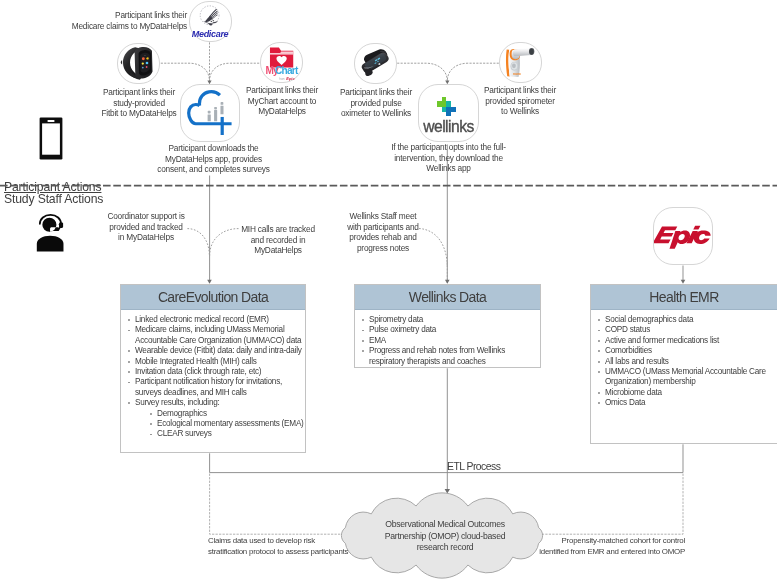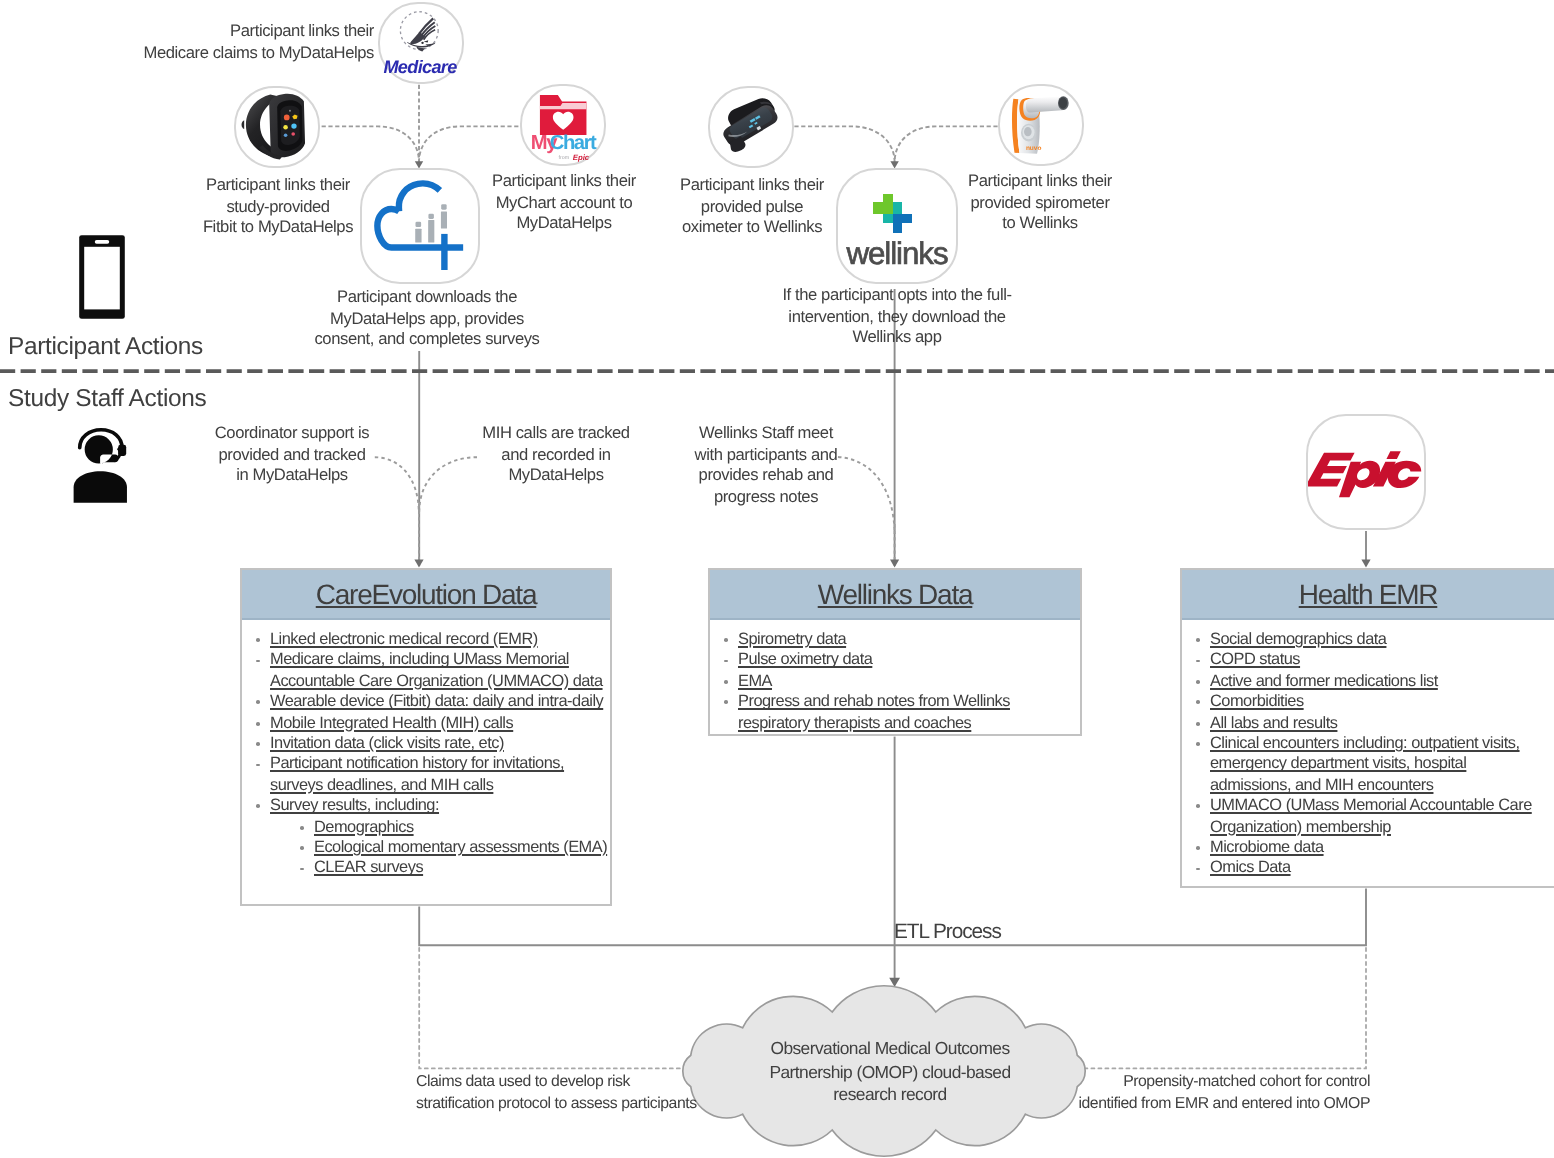--- a/index.html
+++ b/index.html
@@ -1,21 +1,21 @@
 <!DOCTYPE html>
 <html><head>
 <meta charset="utf-8">
 <style>  html,body{margin:0;padding:0;}
   body{width:777px;height:579px;background:#fff;font-family:"Liberation Sans",sans-serif;color:#404040;overflow:hidden;}
   .stage{position:absolute;left:0;top:0;width:777px;height:579px;}
   .node{position:absolute;background:#fff;border:1px solid #d6d6d6;border-radius:20px;box-sizing:border-box;display:flex;align-items:center;justify-content:center;}
   .node svg{display:block;}
   .cap{position:absolute;white-space:pre-line;font-size:8.3px;line-height:10.7px;letter-spacing:-0.2px;text-align:center;color:#404040;}
   .seclabel{position:absolute;font-size:12.2px;letter-spacing:-0.15px;color:#404040;white-space:nowrap;}
-  .dbox{position:absolute;border:1px solid #c2c2c2;background:#fff;box-sizing:border-box;text-decoration:underline;}
+  .dbox{position:absolute;border:1px solid #c2c2c2;background:#fff;box-sizing:border-box;}
   .dhdr{background:#afc4d5;border-bottom:1px solid #9eb4c6;text-align:center;font-size:14px;letter-spacing:-0.62px;color:#3f3f3f;height:24px;line-height:24px;}
   .dlist{margin:0;padding:5px 1px 4px 5.5px;list-style:none;}
   .dlist li{font-size:8.2px;line-height:10.4px;letter-spacing:-0.25px;position:relative;padding-left:8.5px;}
   .dlist li:before{content:"";position:absolute;left:1.5px;top:4.2px;width:1.8px;height:1.8px;background:#8a8a8a;border-radius:50%;}
   .dlist li.l1{margin-left:22px;}
   .dlist li.l1:before{left:1.5px;}
   .svgl{position:absolute;left:0;top:0;width:777px;height:579px;}
   .cloudtxt{position:absolute;white-space:pre-line;text-align:center;font-size:8.7px;line-height:11.5px;letter-spacing:-0.28px;}
   .note{position:absolute;white-space:pre-line;font-size:7.9px;line-height:10.8px;letter-spacing:-0.22px;}
   .etl{position:absolute;font-size:10.4px;letter-spacing:-0.52px;}
@@ -257,43 +257,43 @@
 oximeter to Wellinks</div>
 <div class="cap" style="left:482px;top:85px;width:76px;">Participant links their
 provided spirometer
 to Wellinks</div>
 <div class="cap" style="left:153px;top:143px;width:121px;">Participant downloads the
 MyDataHelps app, provides
 consent, and completes surveys</div>
 <div class="cap" style="left:387px;top:142px;width:123px;">If the participant opts into the full-
 intervention, they download the
 Wellinks app</div>
-<div class="seclabel" style="left:4px;top:166px;">Participant Actions</div>
+<div class="seclabel" style="left:4px;top:180px;text-decoration:underline;">Participant Actions</div>
 <div class="seclabel" style="left:4px;top:192px;">Study Staff Actions</div>
 <svg class="svgl" viewBox="0 0 777 579">
       <line x1="0" y1="185.6" x2="777" y2="185.6" stroke="#5a5a5a" stroke-width="1.9" stroke-dasharray="7.6 2.7"></line>
     </svg>
 <div class="cap" style="left:98px;top:211px;width:96px;">Coordinator support is
 provided and tracked
 in MyDataHelps</div>
-<div class="cap" style="left:228px;top:211px;width:100px;">MIH calls are tracked
+<div class="cap" style="left:228px;top:224px;width:100px;">MIH calls are tracked
 and recorded in
 MyDataHelps</div>
 <div class="cap" style="left:339px;top:211px;width:88px;">Wellinks Staff meet
 with participants and
 provides rehab and
 progress notes</div>
 <div class="dbox" style="left:120px;top:284px;width:186px;height:169px;">
   <div class="dhdr">CareEvolution Data</div>
   <ul class="dlist">
     <li>Linked electronic medical record (EMR)</li>
     <li>Medicare claims, including UMass Memorial Accountable Care Organization (UMMACO) data</li>
     <li>Wearable device (Fitbit) data: daily and intra-daily</li>
     <li>Mobile Integrated Health (MIH) calls</li>
-    <li>Invitation data (click visits rate, etc)</li>
+    <li>Invitation data (click through rate, etc)</li>
     <li>Participant notification history for invitations, surveys deadlines, and MIH calls</li>
     <li>Survey results, including:</li>
     <li class="l1">Demographics</li>
     <li class="l1">Ecological momentary assessments (EMA)</li>
     <li class="l1">CLEAR surveys</li>
   </ul>
 </div>
 <div class="dbox" style="left:354px;top:284px;width:187px;height:84px;">
   <div class="dhdr">Wellinks Data</div>
   <ul class="dlist">
@@ -304,21 +304,20 @@
   </ul>
 </div>
 <div class="dbox" style="left:590px;top:284px;width:188px;height:160px;">
   <div class="dhdr">Health EMR</div>
   <ul class="dlist" style="padding-right:6px">
     <li>Social demographics data</li>
     <li>COPD status</li>
     <li>Active and former medications list</li>
     <li>Comorbidities</li>
     <li>All labs and results</li>
-    <li>Clinical encounters including: outpatient visits, emergency department visits, hospital admissions, and MIH encounters</li>
     <li>UMMACO (UMass Memorial Accountable Care Organization) membership</li>
     <li>Microbiome data</li>
     <li>Omics Data</li>
   </ul>
 </div>
 <div class="etl" style="left:447px;top:461px;">ETL Process</div>
 <div class="cloudtxt" style="left:370px;top:519px;width:150px;">Observational Medical Outcomes
 Partnership (OMOP) cloud-based
 research record</div>
 <div class="note" style="left:208px;top:536px;width:152px;">Claims data used to develop risk

